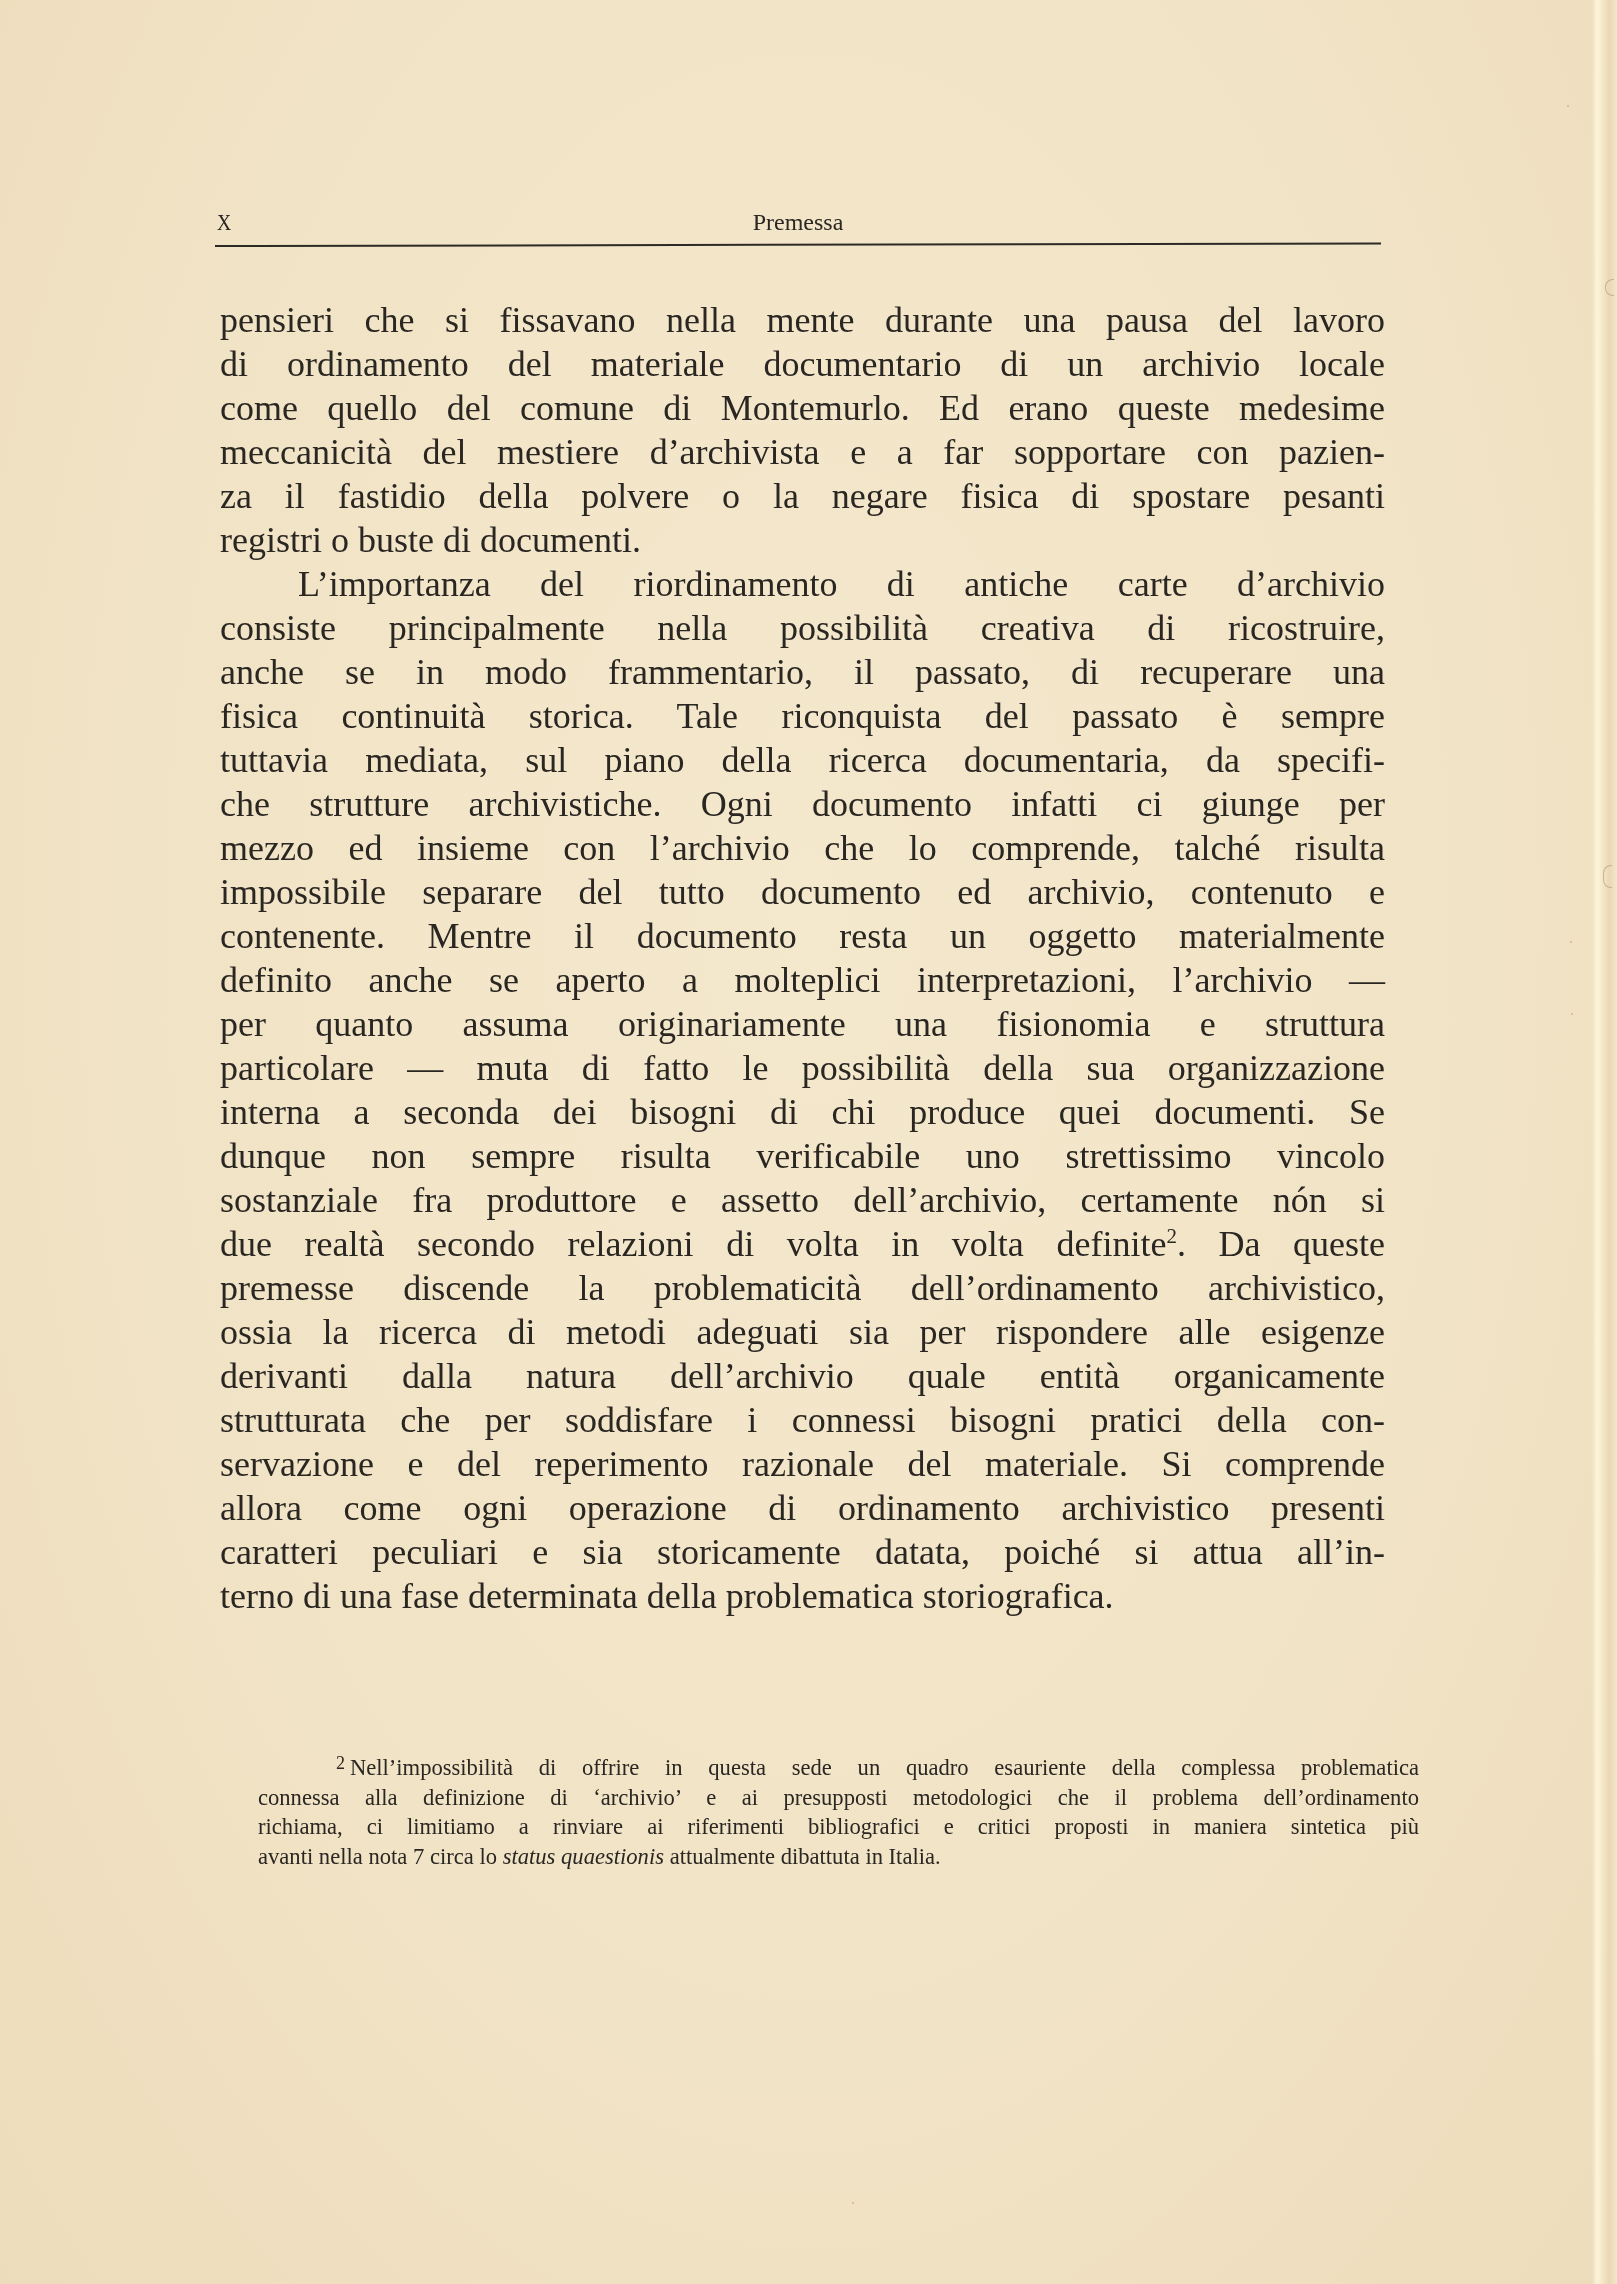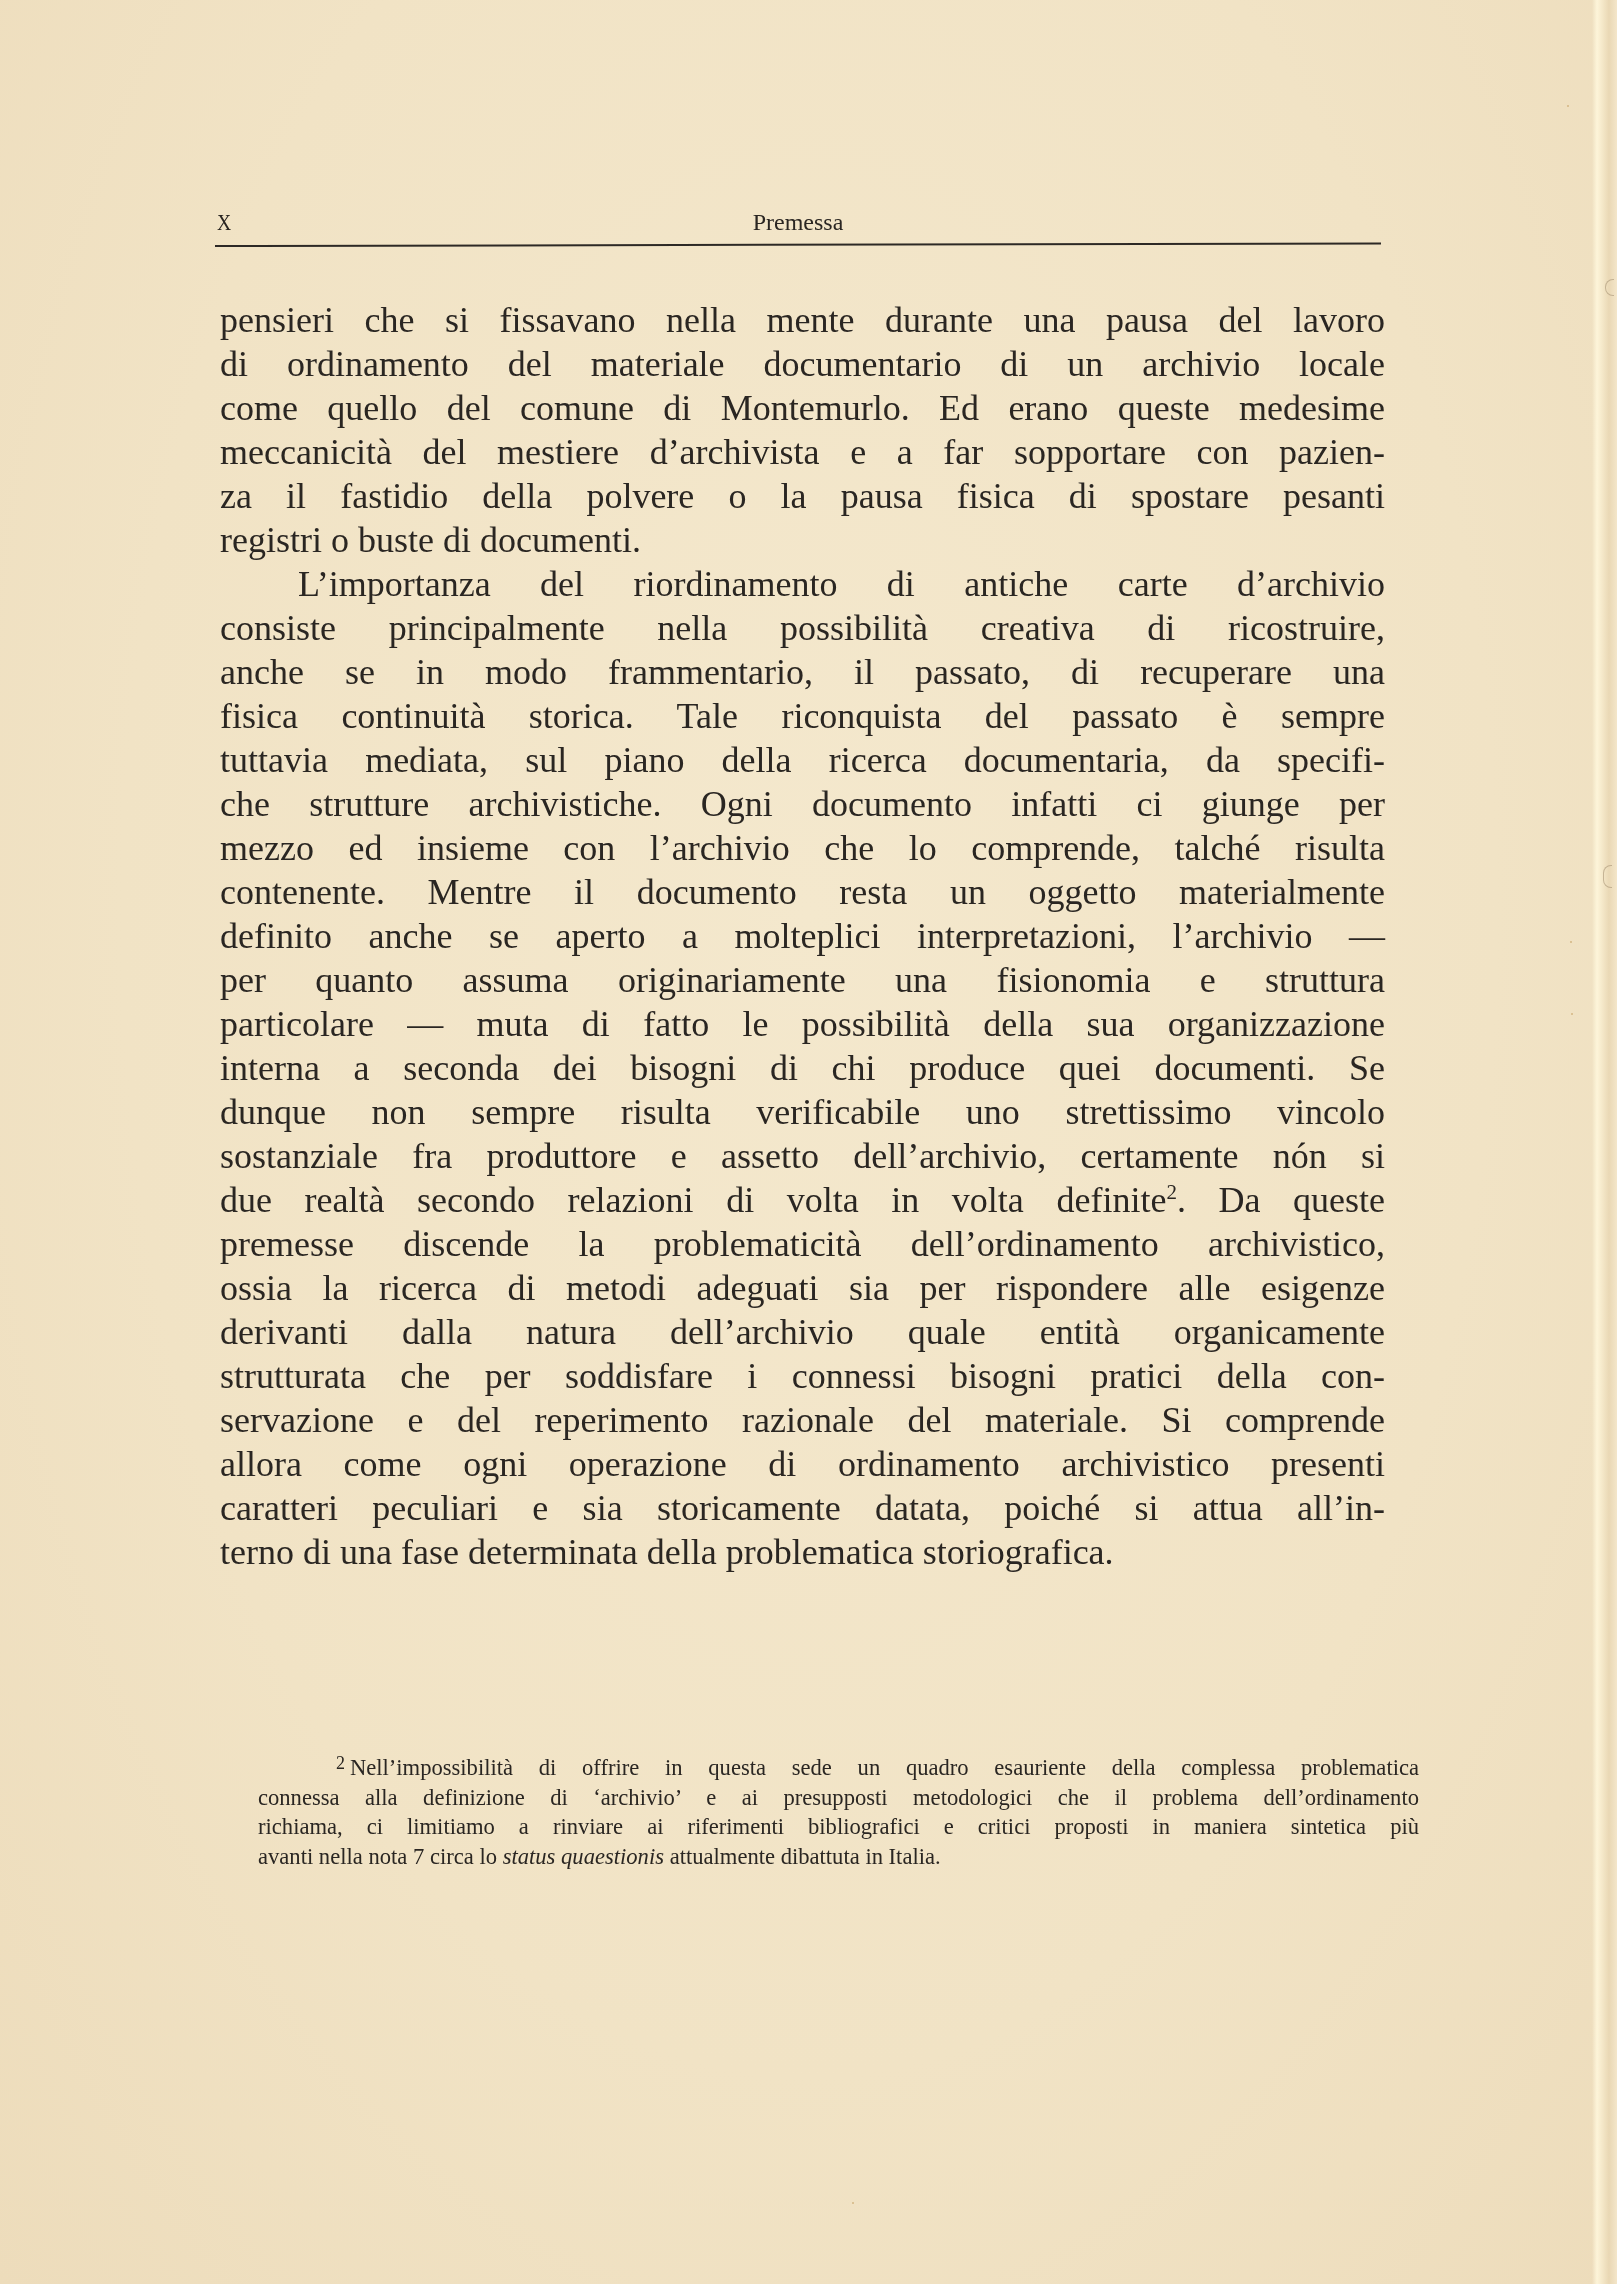--- a/index.html
+++ b/index.html
@@ -129,29 +129,30 @@
     <span class="folio">X</span>
     <div class="running-title">Premessa</div>
   </div>
   <div class="rule"></div>
 
   <div class="body-text">
     <span class="line">pensieri che si fissavano nella mente durante una pausa del lavoro</span>
     <span class="line">di ordinamento del materiale documentario di un archivio locale</span>
     <span class="line">come quello del comune di Montemurlo. Ed erano queste medesime</span>
     <span class="line">meccanicità del mestiere d’archivista e a far sopportare con pazien-</span>
-    <span class="line">za il fastidio della polvere o la pausa fisica di spostare pesanti</span>
+    <span class="line">za il fastidio della polvere o la negare fisica di spostare pesanti</span>
     <span class="line last">registri o buste di documenti.</span>
     <span class="line indent">L’importanza del riordinamento di antiche carte d’archivio</span>
     <span class="line">consiste principalmente nella possibilità creativa di ricostruire,</span>
     <span class="line">anche se in modo frammentario, il passato, di recuperare una</span>
     <span class="line">fisica continuità storica. Tale riconquista del passato è sempre</span>
     <span class="line">tuttavia mediata, sul piano della ricerca documentaria, da specifi-</span>
     <span class="line">che strutture archivistiche. Ogni documento infatti ci giunge per</span>
     <span class="line">mezzo ed insieme con l’archivio che lo comprende, talché risulta</span>
+    <span class="line">impossibile separare del tutto documento ed archivio, contenuto e</span>
     <span class="line">contenente. Mentre il documento resta un oggetto materialmente</span>
     <span class="line">definito anche se aperto a molteplici interpretazioni, l’archivio —</span>
     <span class="line">per quanto assuma originariamente una fisionomia e struttura</span>
     <span class="line">particolare — muta di fatto le possibilità della sua organizzazione</span>
     <span class="line">interna a seconda dei bisogni di chi produce quei documenti. Se</span>
     <span class="line">dunque non sempre risulta verificabile uno strettissimo vincolo</span>
     <span class="line">sostanziale fra produttore e assetto dell’archivio, certamente nón si</span>
     <span class="line"><span>due realtà secondo relazioni di volta in volta definite</span><sup class="fnref">2</sup><span>. Da queste</span></span>
     <span class="line">premesse discende la problematicità dell’ordinamento archivistico,</span>
     <span class="line">ossia la ricerca di metodi adeguati sia per rispondere alle esigenze</span>

